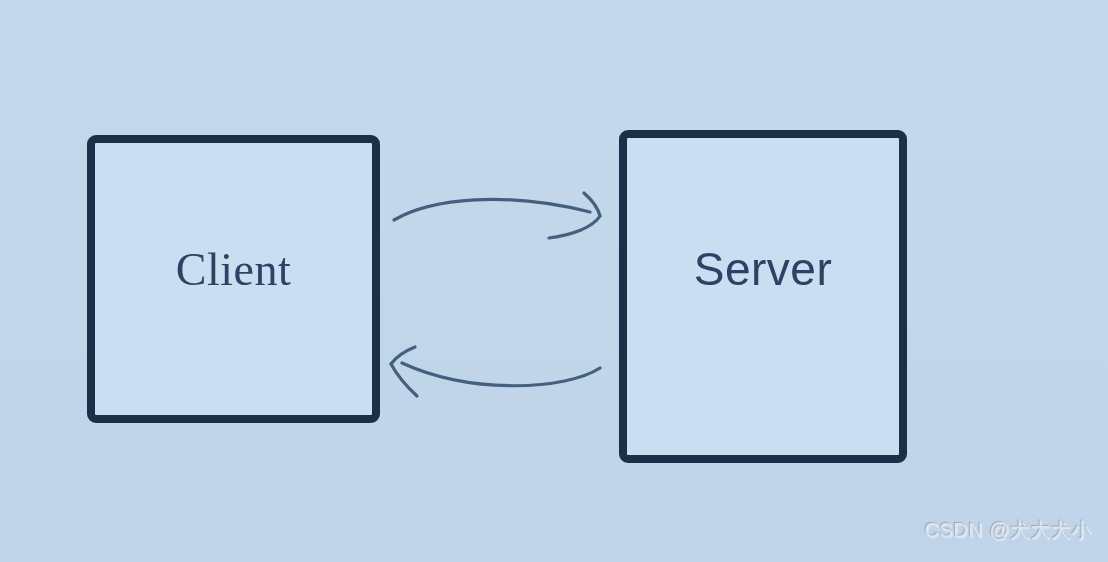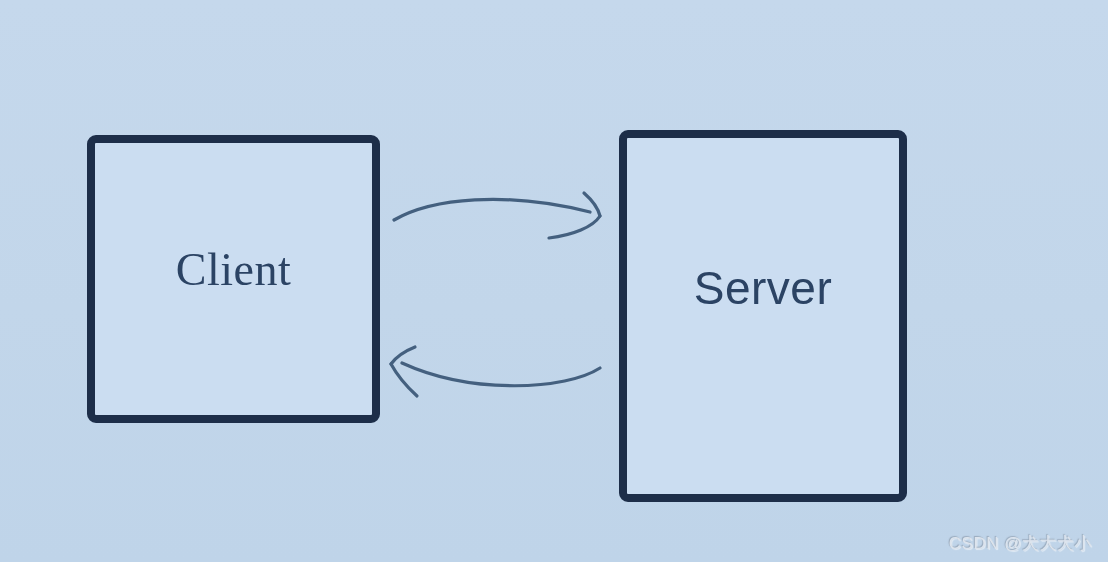--- a/index.html
+++ b/index.html
@@ -29,21 +29,21 @@
     left: 87px;
     top: 135px;
     width: 293px;
     height: 288px;
     font-family: Liberation Serif, serif;
   }
   .node-server {
     left: 619px;
     top: 130px;
     width: 288px;
-    height: 372px;
+    height: 333px;
   }
   .node-label {
     color: #2b4364;
     font-size: 46px;
     letter-spacing: 0.5px;
   }
   .node-client .node-label {
     transform: translateY(-10px);
   }
   .node-server .node-label {
@@ -59,22 +59,22 @@
   }
   .arrows path {
     fill: none;
     stroke: #44607f;
     stroke-width: 3.2;
     stroke-linecap: round;
   }
   .watermark {
     position: absolute;
     right: 16px;
-    bottom: 7px;
-    font-size: 17px;
+    bottom: 18px;
+    font-size: 20px;
     color: #dde4ed;
     text-shadow:
       -1px -1px 1px rgba(120, 133, 150, 0.55),
       1px 1px 1px rgba(255, 255, 255, 0.55);
     letter-spacing: 0.5px;
   }
 </style>
 </head>
 <body>
 

